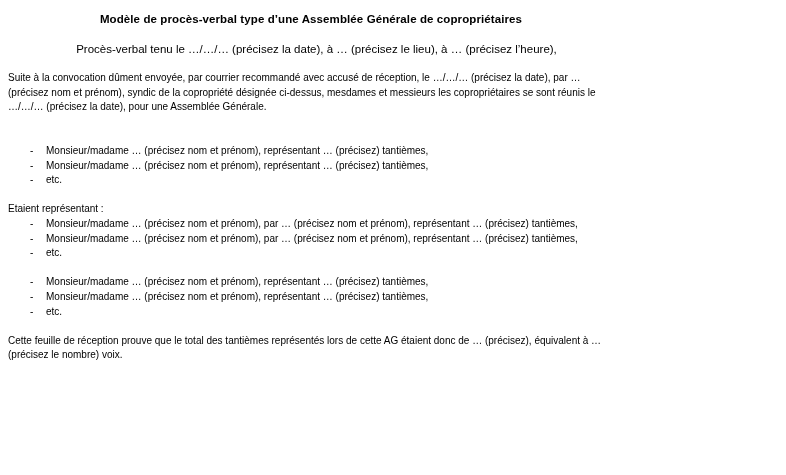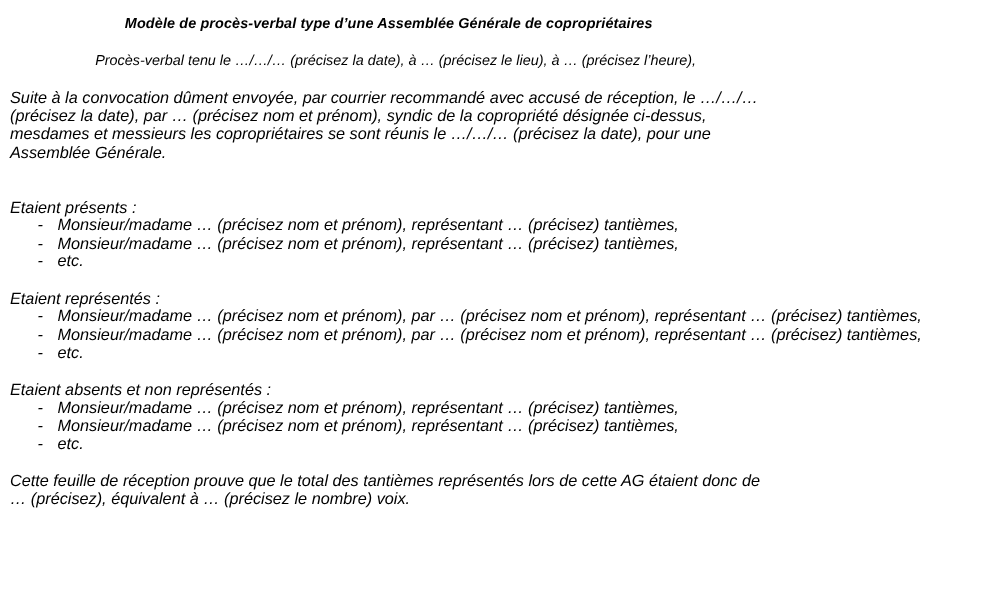--- a/index.html
+++ b/index.html
@@ -13,21 +13,20 @@
     font-family: "Liberation Sans", sans-serif;
     color: #000000;
     overflow: hidden;
   }
   .page {
     position: relative;
     width: 622px;
     height: 475px;
     box-sizing: border-box;
     padding: 0;
-    font-style: italic;
   }
   .doc-title {
     font-size: 11.5px;
     font-weight: bold;
     text-align: center;
     letter-spacing: 0.1px;
     margin: 0;
     padding: 12px 60px 0 60px;
     line-height: 14px;
   }
@@ -37,21 +36,21 @@
     line-height: 14.5px;
     margin: 0;
     padding: 16px 20px 0 31px;
   }
   .intro .l2 {
     display: block;
     padding-left: 14px;
   }
   .body-block {
     padding: 0 8px 0 8px;
-    font-size: 13px;
+    font-size: 10px;
     line-height: 14.6px;
   }
   .para {
     margin: 0;
     padding: 0;
     text-align: left;
   }
   .gap-lg { height: 14.6px; }
   .gap-sm { height: 14.6px; }
   .sec-head {
@@ -103,39 +102,37 @@
 
     <div class="gap-lg"></div>
 
     <p class="para"><span>Suite à la convocation dûment envoyée, par courrier recommandé avec accusé de réception, le …/…/… (</span><span class="sp">précisez</span><span> la date), par … (précisez nom et prénom), syndic de la copropriété désignée ci-dessus, mesdames et messieurs les copropriétaires se sont réunis le …/…/… (</span><span class="sp">précisez</span><span> la date), pour une Assemblée Générale.</span></p>
 
     <div class="gap-sm"></div>
 
 
     <div class="gap-sm"></div>
 
-    <p class="para sec-head">Etaient présents :</p>
     <ul class="dash-list">
       <li><span class="dash">-</span><span>Monsieur/madame … (précisez nom et prénom), représentant … (précisez) tantièmes,</span></li>
       <li><span class="dash">-</span><span>Monsieur/madame … (précisez nom et prénom), représentant … (précisez) tantièmes,</span></li>
       <li><span class="dash">-</span><span>etc.</span></li>
     </ul>
 
     <div class="gap-sm"></div>
 
-    <p class="para sec-head">Etaient représentés :</p>
+    <p class="para sec-head">Etaient représentant :</p>
     <ul class="dash-list">
       <li><span class="dash">-</span><span>Monsieur/madame … (précisez nom et prénom), par … (précisez nom et prénom), représentant … (précisez) tantièmes,</span></li>
       <li><span class="dash">-</span><span>Monsieur/madame … (précisez nom et prénom), par … (précisez nom et prénom), représentant … (précisez) tantièmes,</span></li>
       <li><span class="dash">-</span><span>etc.</span></li>
     </ul>
 
     <div class="gap-sm"></div>
 
-    <p class="para sec-head">Etaient absents et non représentés :</p>
     <ul class="dash-list">
       <li><span class="dash">-</span><span>Monsieur/madame … (précisez nom et prénom), représentant … (précisez) tantièmes,</span></li>
       <li><span class="dash">-</span><span>Monsieur/madame … (précisez nom et prénom), représentant … (précisez) tantièmes,</span></li>
       <li><span class="dash">-</span><span>etc.</span></li>
     </ul>
 
     <div class="gap-sm"></div>
 
     <p class="para">Cette feuille de réception prouve que le total des tantièmes représentés lors de cette AG étaient donc de … (précisez), équivalent à … (précisez le nombre) voix.</p>
 

